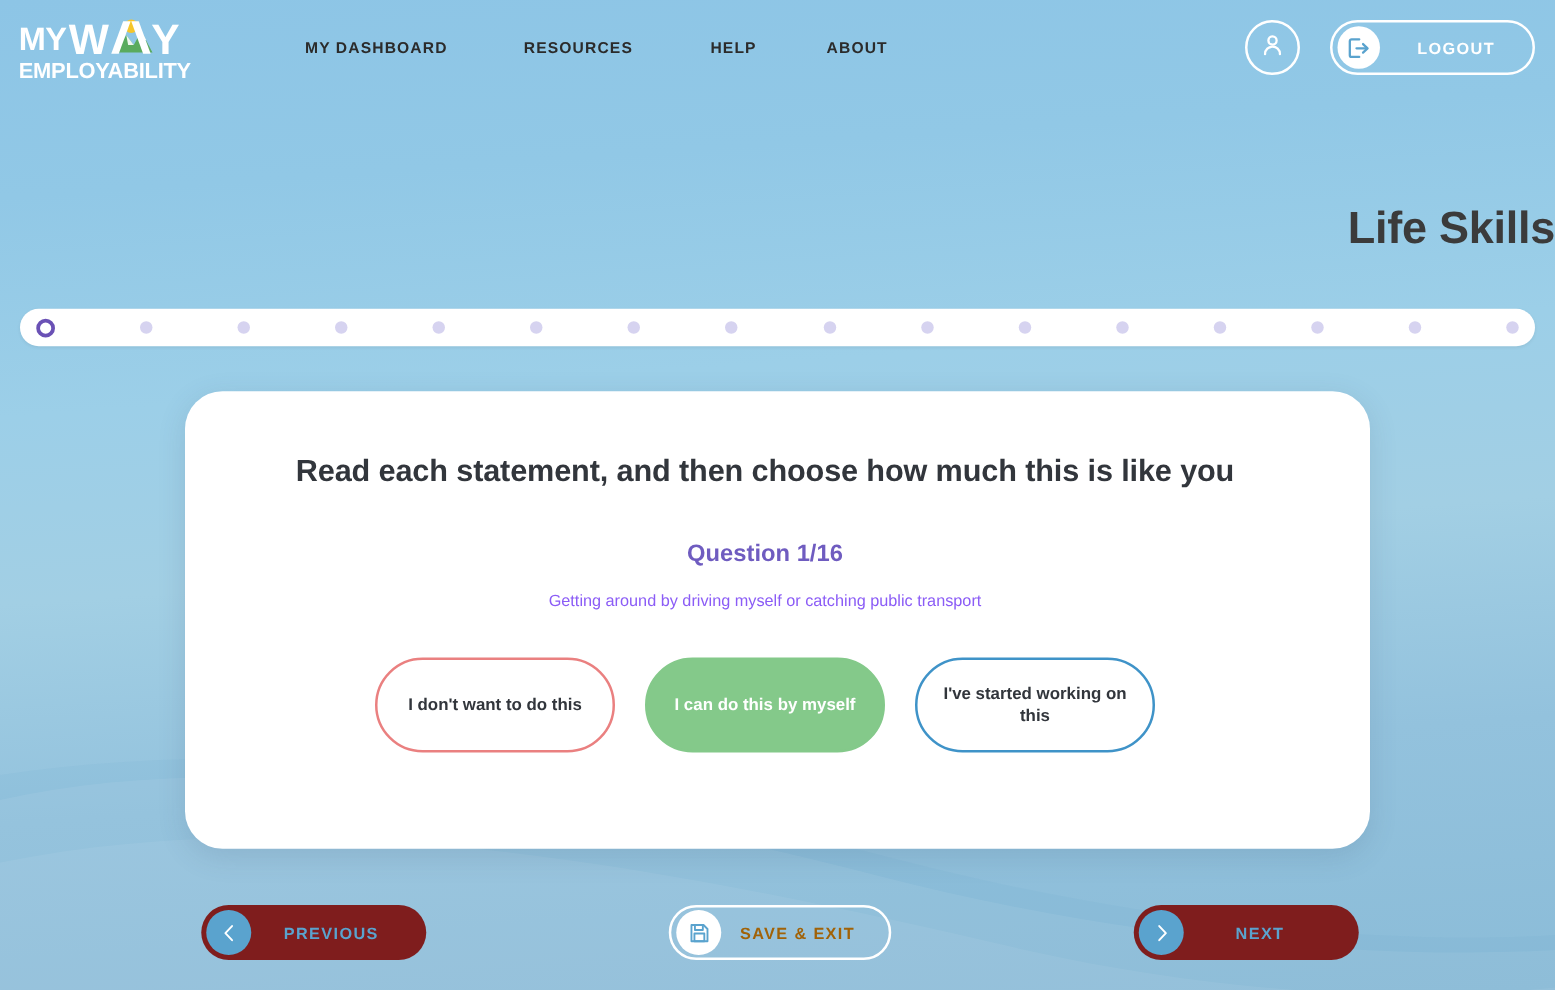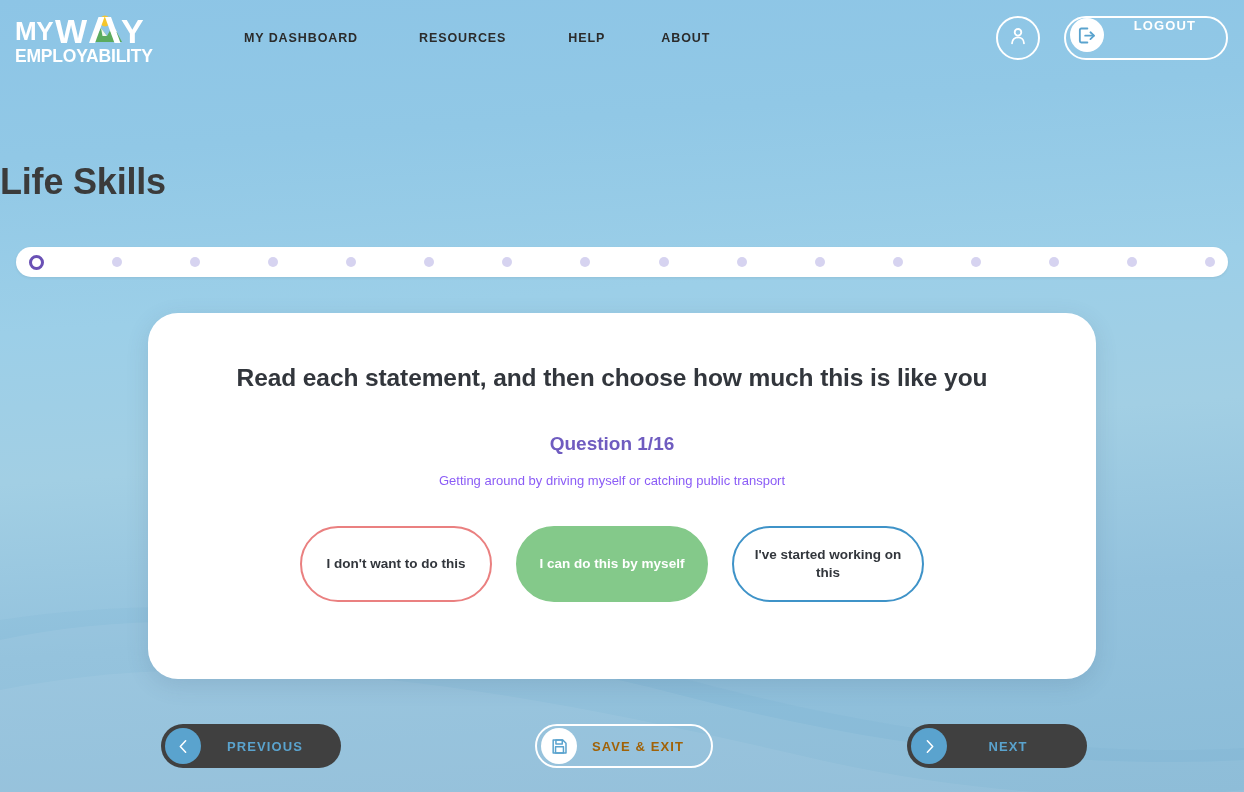--- a/index.html
+++ b/index.html
@@ -64,21 +64,21 @@
   }
   .avatar-btn {
     width: 44px; height: 44px;
     border-radius: 50%;
     border: 2.5px solid #ffffff;
     display: flex; align-items: center; justify-content: center;
     background: transparent;
   }
   .logout-btn {
     display: flex;
-    align-items: flex-start;
+    align-items: center;
     height: 44px;
     border: 2.5px solid #ffffff;
     border-radius: 24px;
     padding: 0 30px 0 4px;
     background: transparent;
     gap: 0;
   }
   .logout-icon-wrap {
     width: 34px; height: 34px;
     border-radius: 50%;
@@ -90,21 +90,21 @@
     color: #ffffff;
     font-size: 13px;
     font-weight: bold;
     letter-spacing: 1.1px;
   }
 
   
   .page-title {
     position: relative;
     z-index: 3;
-    text-align: left;
+    text-align: right;
     color: #3b3b3b;
     font-size: 36px;
     font-weight: bold;
     letter-spacing: -0.2px;
     margin-top: 85px;
   }
 
   
   .progress-wrap {
     position: relative;
@@ -208,21 +208,21 @@
     display: flex;
     align-items: center;
     justify-content: center;
     gap: 0;
   }
   .nav-btn {
     display: flex;
     align-items: center;
     height: 44px;
     border-radius: 24px;
-    background: #404040;
+    background: #7f1d1d;
     padding: 0 4px;
     position: relative;
   }
   .nav-btn.prev  { width: 180px; margin-left: 4px; }
   .nav-btn.next  { width: 180px; }
   .nav-btn.save {
     width: 178px;
     background: transparent;
     border: 2.5px solid #ffffff;
   }

